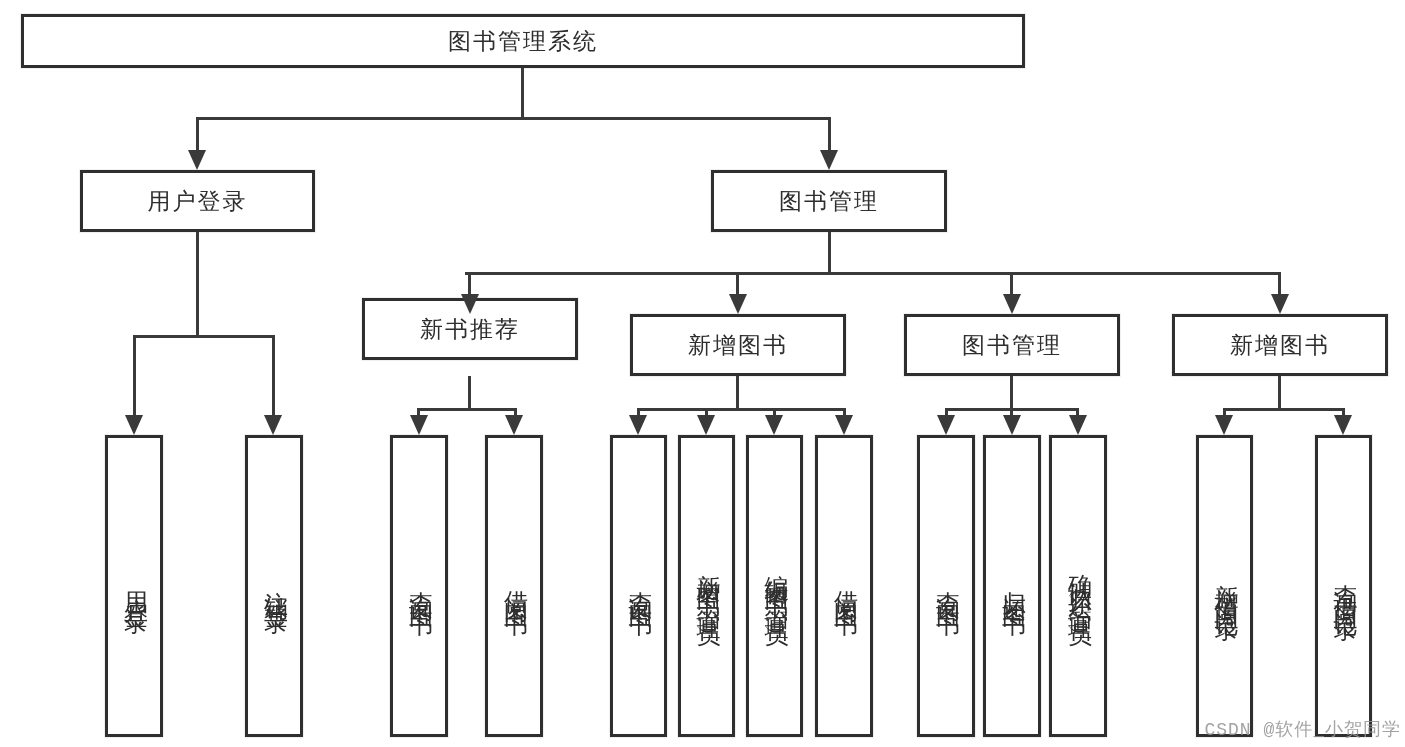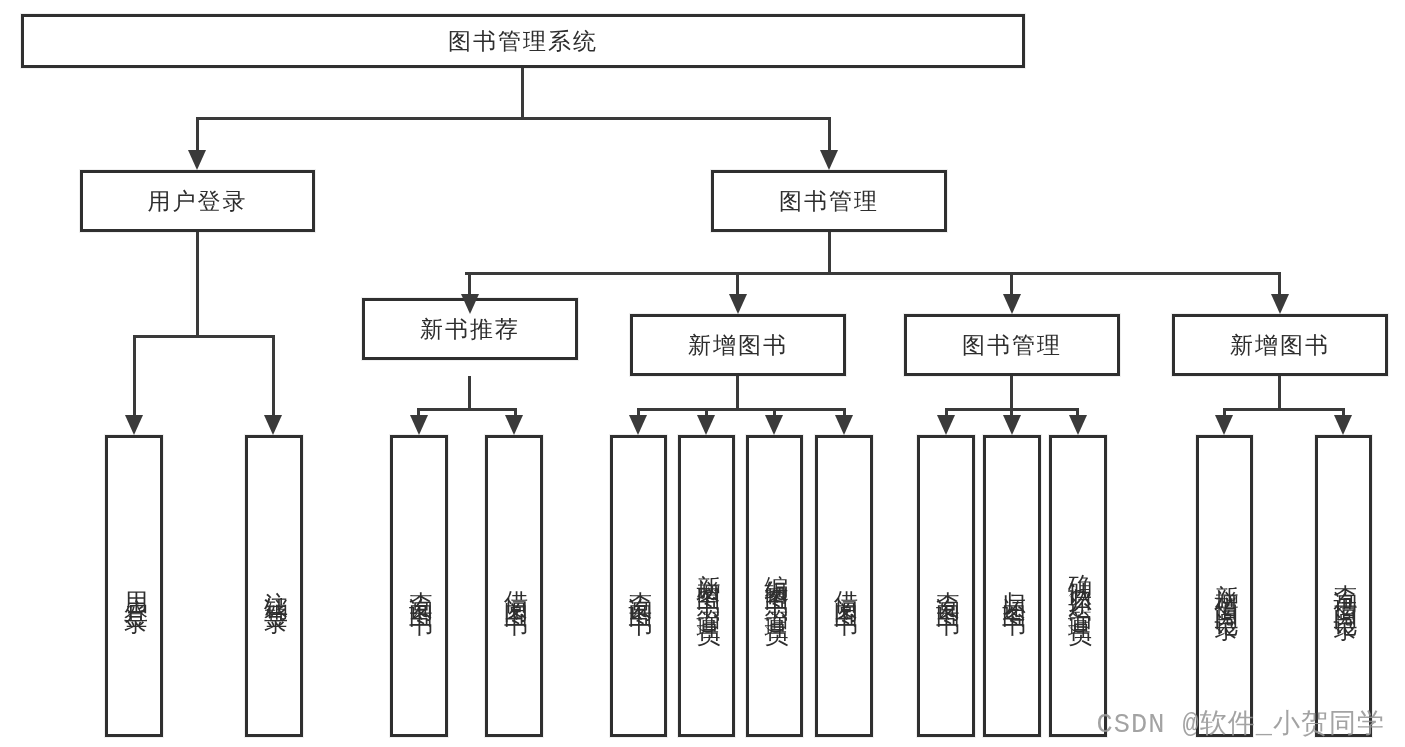--- a/index.html
+++ b/index.html
@@ -17,22 +17,22 @@
     writing-mode:vertical-rl;text-orientation:mixed;
     font-size:24px;letter-spacing:7px;line-height:1;
   }
   .ln{position:absolute;background:#3a3a3a;}
   .ar{
     position:absolute;width:0;height:0;
     border-left:9px solid transparent;border-right:9px solid transparent;
     border-top:20px solid #3a3a3a;
   }
   .watermark{
-    position:absolute;right:20px;bottom:6px;z-index:5;
-    font-size:27px;color:rgba(150,150,150,0.88);letter-spacing:1px;white-space:nowrap;
+    position:absolute;right:4px;bottom:6px;z-index:5;
+    font-size:18px;color:rgba(150,150,150,0.88);letter-spacing:1px;white-space:nowrap;
   }
 </style>
 </head>
 <body>
 
 <div id="canvas">
 
   <div class="bx h" style="left:21px;top:14px;width:1004px;height:54px">
     <span>图书管理系统</span>
   </div>

